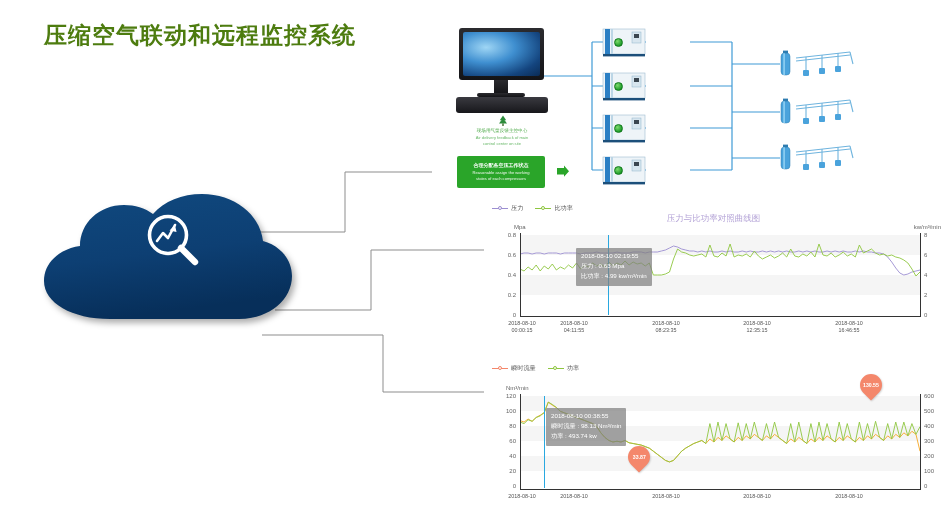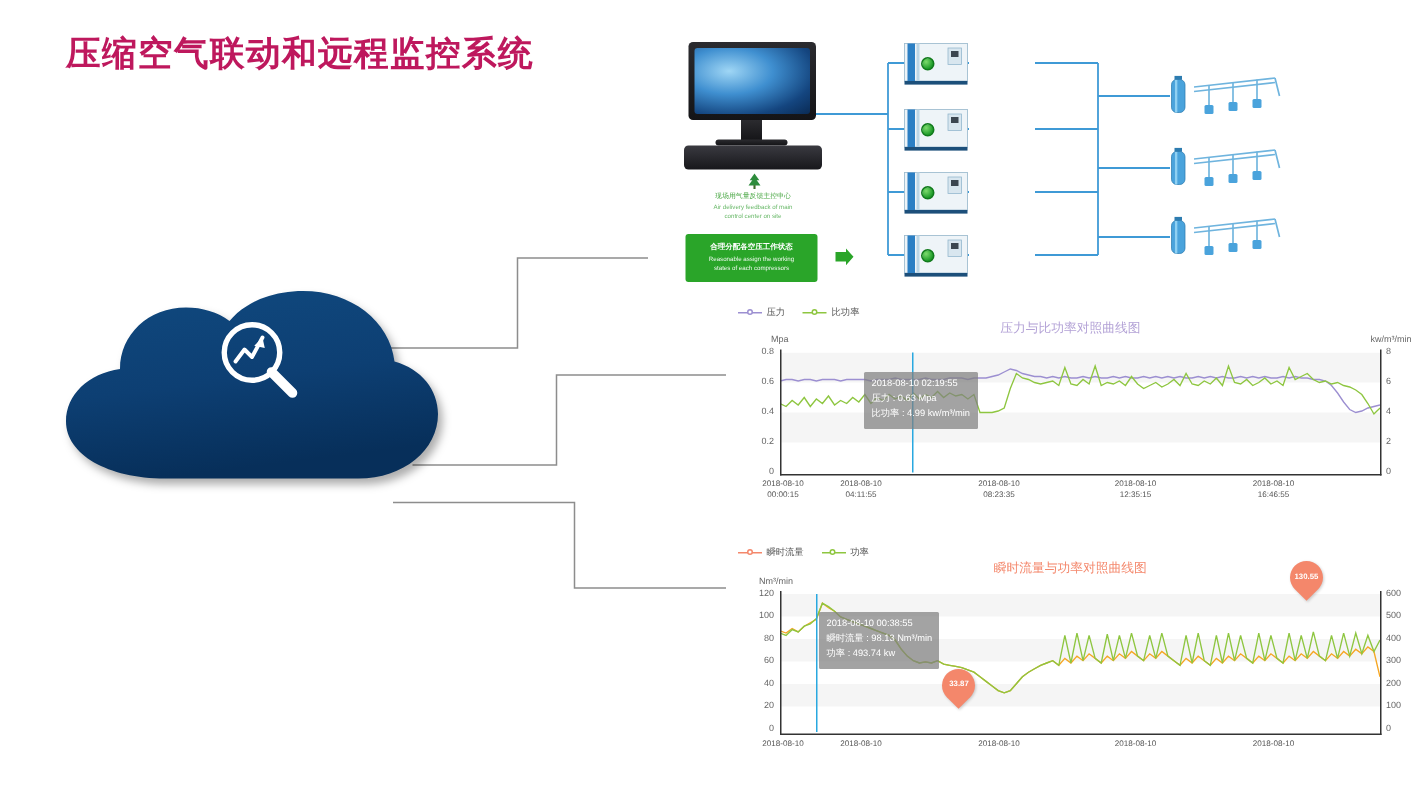--- a/index.html
+++ b/index.html
@@ -5,21 +5,21 @@
   html,body{margin:0;padding:0;}
   body{
     width:945px;height:529px;background:#ffffff;overflow:hidden;position:relative;
     font-family:"Liberation Sans","DejaVu Sans",sans-serif;
   }
   #stage{position:absolute;left:0;top:0;width:945px;height:529px;}
 
   
   .page-title{
     position:absolute;left:44px;top:20px;
-    font-size:23px;font-weight:bold;color:#be185d;letter-spacing:1px;
+    font-size:23px;font-weight:bold;color:#4d7c0f;letter-spacing:1px;
     text-shadow:1px 1px 0 #ffffff;
     white-space:nowrap;
   }
 
   
   .cloud-wrap{position:absolute;left:36px;top:193px;width:260px;height:130px;}
   .cloud-shape{position:absolute;inset:0;filter:drop-shadow(3px 4px 3px rgba(0,0,0,.32));}
   .cloud-label{
     position:absolute;left:0;right:0;top:83px;text-align:center;
     font-size:17px;font-weight:bold;color:#ffffff;letter-spacing:2px;
@@ -358,21 +358,20 @@
       <div class="legend-item" style="color:#f4876b;">
         <span class="lg-mark"></span>
         <span style="color:#555;">瞬时流量</span>
       </div>
       <div class="legend-item" style="color:#8ec640;">
         <span class="lg-mark"></span>
         <span style="color:#555;">功率</span>
       </div>
     </div>
 
-    <div class="chart-title" style="color:#f4876b;">瞬时流量与功率对照曲线图</div>
 
     <div class="axis-unit" style="left:22px;top:25px;">Nm³/min</div>
 
     <div class="ytick" style="left:6px;top:33px;width:26px;">120</div>
     <div class="ytick" style="left:6px;top:48px;width:26px;">100</div>
     <div class="ytick" style="left:6px;top:63px;width:26px;">80</div>
     <div class="ytick" style="left:6px;top:78px;width:26px;">60</div>
     <div class="ytick" style="left:6px;top:93px;width:26px;">40</div>
     <div class="ytick" style="left:6px;top:108px;width:26px;">20</div>
     <div class="ytick" style="left:6px;top:123px;width:26px;">0</div>

